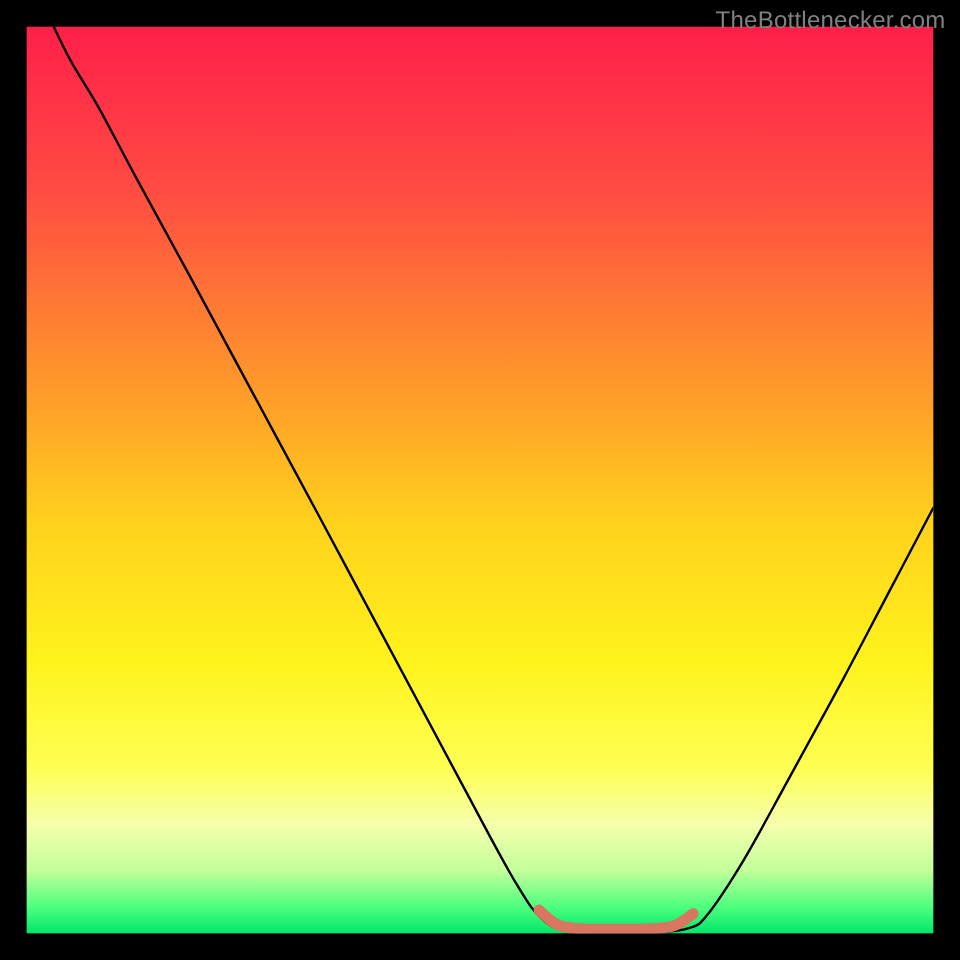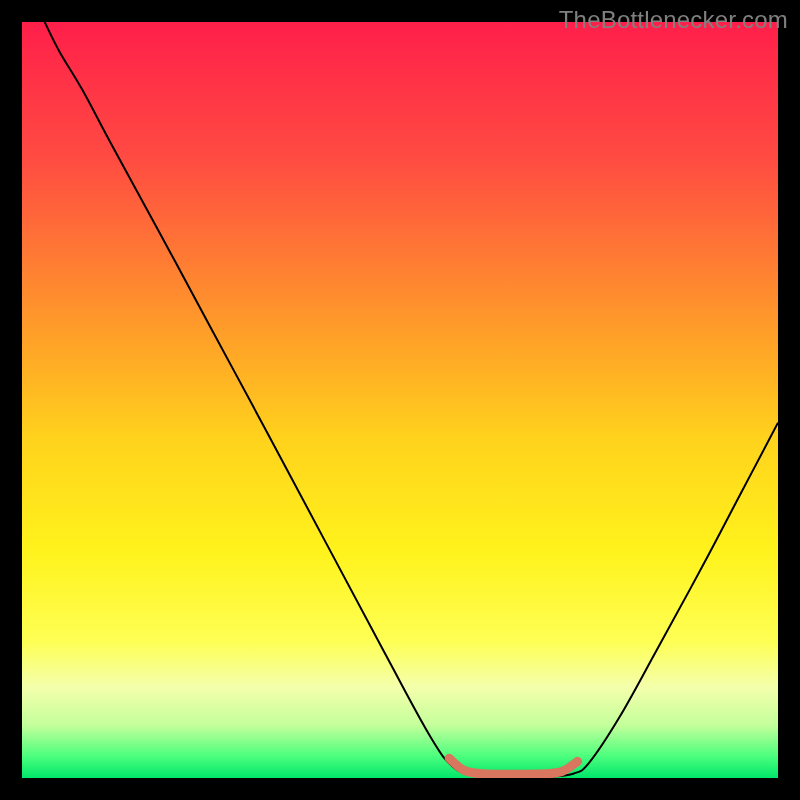--- a/index.html
+++ b/index.html
@@ -9,21 +9,21 @@
     width: 800px;
     height: 800px;
     position: relative;
     overflow: hidden;
     font-family: Arial, Helvetica, sans-serif;
   }
   .watermark {
     position: absolute;
     top: 6px;
     right: 12px;
-    font-size: 24px;
+    font-size: 20px;
     color: #808080;
     z-index: 10;
     font-weight: 400;
     letter-spacing: 0.2px;
   }
   .frame {
     position: absolute;
     left: 0;
     top: 0;
     width: 800px;

